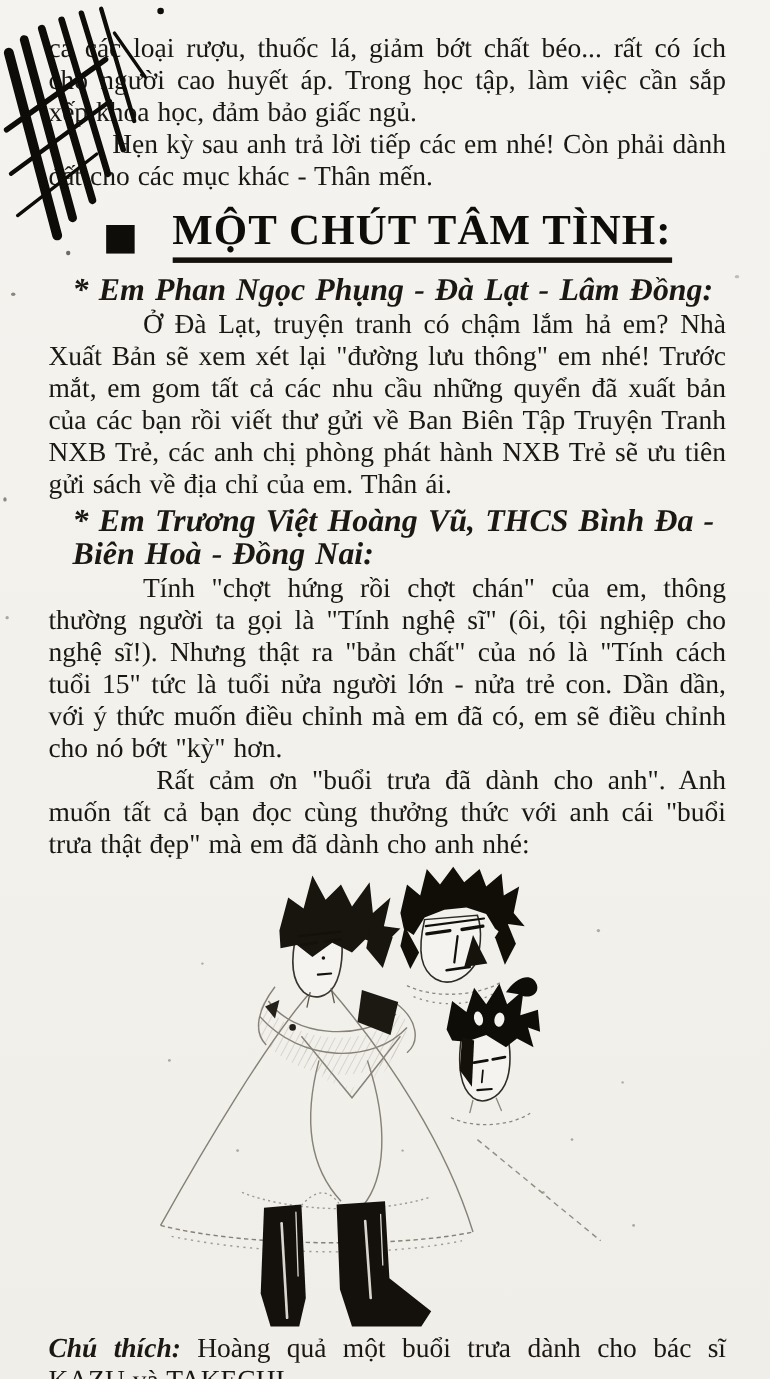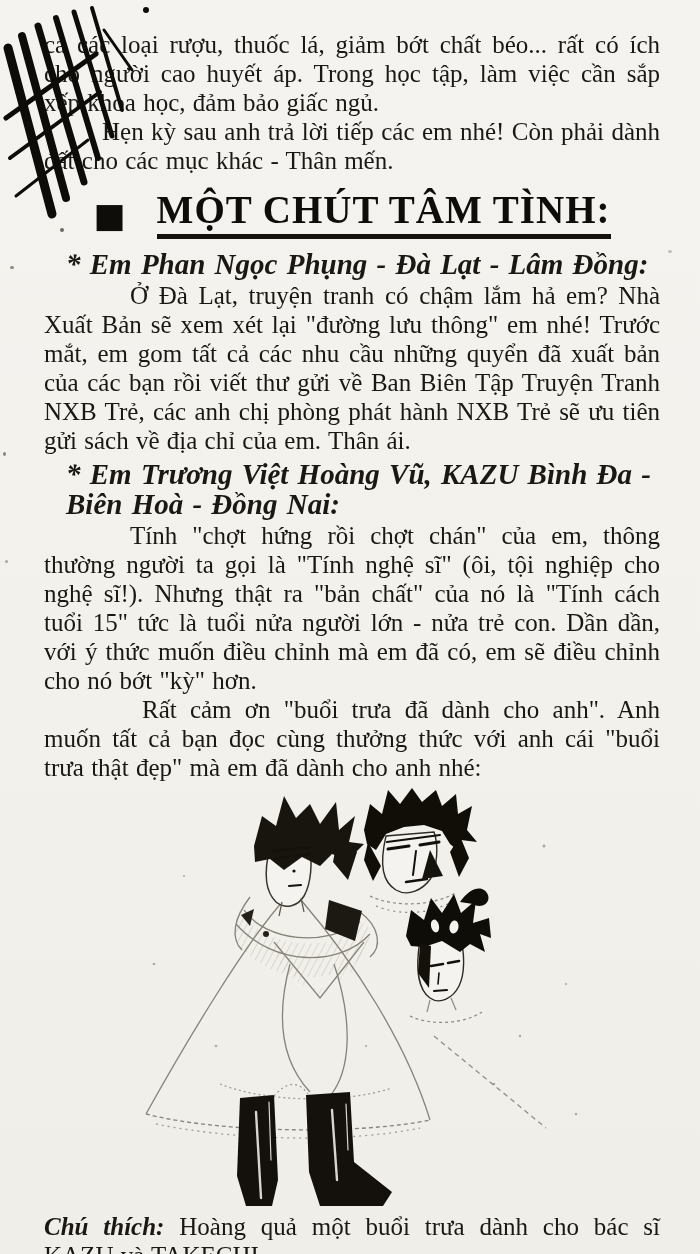--- a/index.html
+++ b/index.html
@@ -83,21 +83,21 @@
   <p class="indent-sm">Hẹn kỳ sau anh trả lời tiếp các em nhé! Còn phải dành đất cho các mục khác - Thân mến.</p>
 
   <div class="section-heading">
     <span class="section-bullet">■</span>
     <span class="section-title">MỘT CHÚT TÂM TÌNH:</span>
   </div>
 
   <p class="letter-header">* Em Phan Ngọc Phụng - Đà Lạt - Lâm Đồng:</p>
   <p class="indent-lg">Ở Đà Lạt, truyện tranh có chậm lắm hả em? Nhà Xuất Bản sẽ xem xét lại "đường lưu thông" em nhé! Trước mắt, em gom tất cả các nhu cầu những quyển đã xuất bản của các bạn rồi viết thư gửi về Ban Biên Tập Truyện Tranh NXB Trẻ, các anh chị phòng phát hành NXB Trẻ sẽ ưu tiên gửi sách về địa chỉ của em. Thân ái.</p>
 
-  <p class="letter-header">* Em Trương Việt Hoàng Vũ, KAZU Bình Đa - Biên Hoà - Đồng Nai:</p>
+  <p class="letter-header">* Em Trương Việt Hoàng Vũ, THCS Bình Đa - Biên Hoà - Đồng Nai:</p>
   <p class="indent-lg">Tính "chợt hứng rồi chợt chán" của em, thông thường người ta gọi là "Tính nghệ sĩ" (ôi, tội nghiệp cho nghệ sĩ!). Nhưng thật ra "bản chất" của nó là "Tính cách tuổi 15" tức là tuổi nửa người lớn - nửa trẻ con. Dần dần, với ý thức muốn điều chỉnh mà em đã có, em sẽ điều chỉnh cho nó bớt "kỳ" hơn.</p>
   <p class="indent-xl">Rất cảm ơn "buổi trưa đã dành cho anh". Anh muốn tất cả bạn đọc cùng thưởng thức với anh cái "buổi trưa thật đẹp" mà em đã dành cho anh nhé:</p>
 
   <div class="illustration-wrap" role="img" aria-label="Fan-art pencil sketch: a cloaked manga character standing full-length, beside two portrait head studies of doctor KAZU and TAKECHI">
     <svg class="illo" width="470" height="424" viewBox="0 0 470 424" aria-hidden="true">
       <defs>
         <pattern id="hatch" width="6" height="6" patternUnits="userSpaceOnUse" patternTransform="rotate(28)">
           <line x1="0" y1="0" x2="0" y2="6" stroke="#9a958c" stroke-width="1"></line>
         </pattern>
       </defs>

